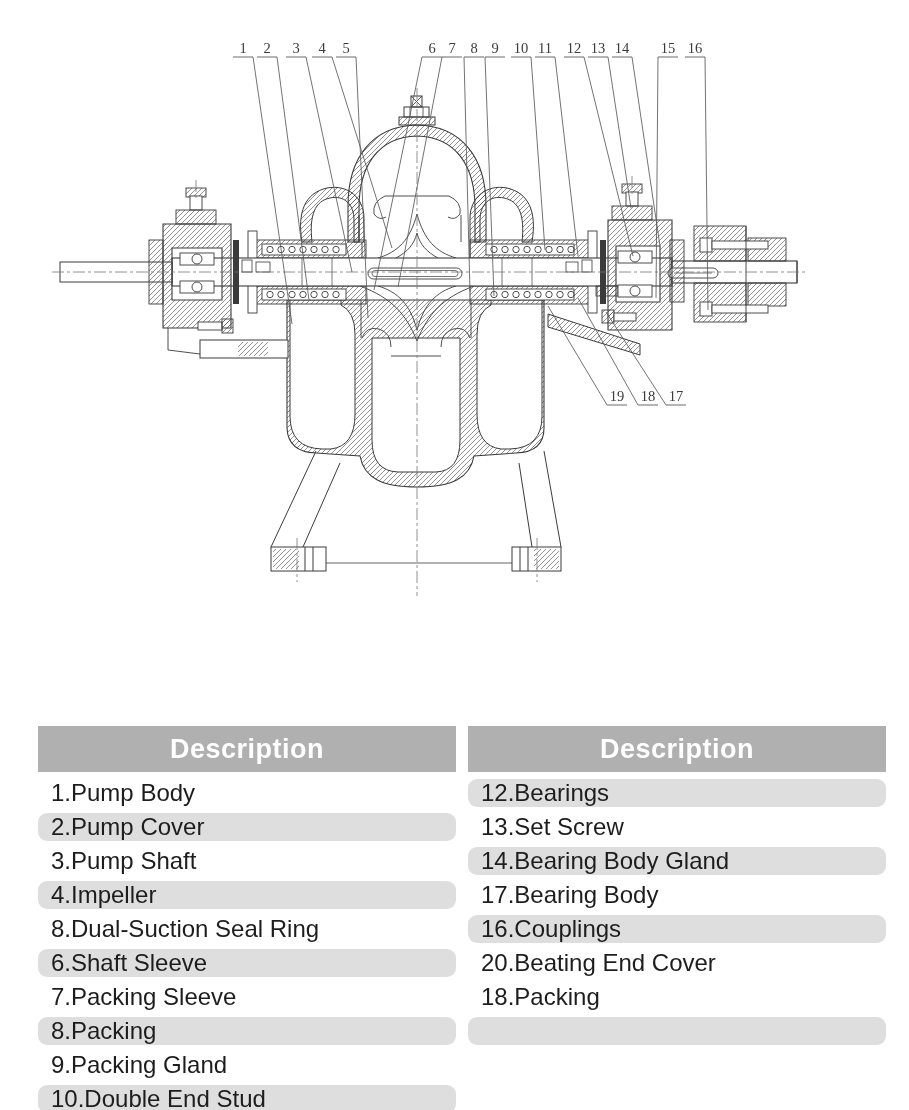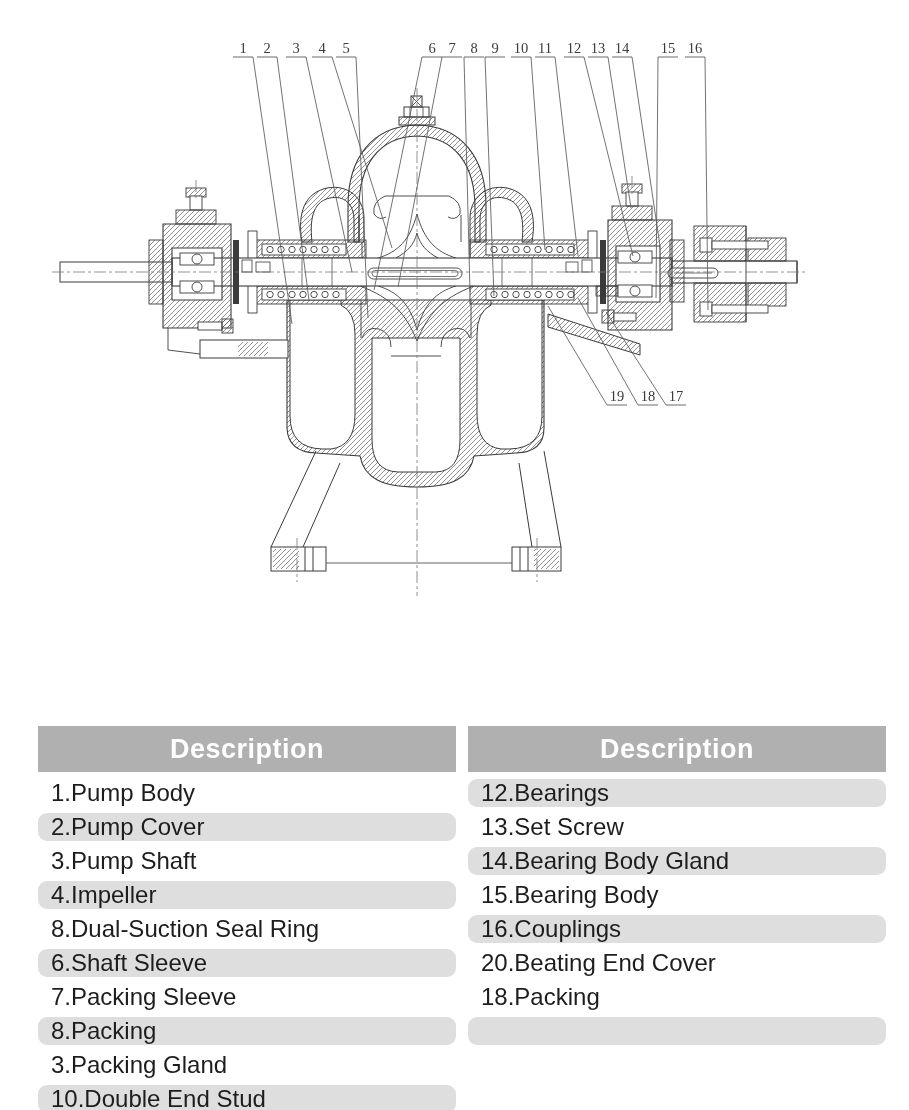--- a/index.html
+++ b/index.html
@@ -245,32 +245,32 @@
     <div class="thead">Description</div>
     <div>
         <div class="trow">1.Pump Body</div>
         <div class="trow alt">2.Pump Cover</div>
         <div class="trow">3.Pump Shaft</div>
         <div class="trow alt">4.Impeller</div>
         <div class="trow">8.Dual-Suction Seal Ring</div>
         <div class="trow alt">6.Shaft Sleeve</div>
         <div class="trow">7.Packing Sleeve</div>
         <div class="trow alt">8.Packing</div>
-        <div class="trow">3.Packing Gland</div>
+        <div class="trow">9.Packing Gland</div>
         <div class="trow alt">10.Double End Stud</div>
       </div>
   </div>
 
   <div class="parts-table" id="table-right">
     <div class="thead">Description</div>
     <div>
         <div class="trow alt">12.Bearings</div>
         <div class="trow">13.Set Screw</div>
         <div class="trow alt">14.Bearing Body Gland</div>
-        <div class="trow">15.Bearing Body</div>
+        <div class="trow">17.Bearing Body</div>
         <div class="trow alt">16.Couplings</div>
         <div class="trow">20.Beating End Cover</div>
         <div class="trow">18.Packing</div>
         <div class="trow alt"></div>
       </div>
   </div>
 
 </div>
 
 </body></html>

